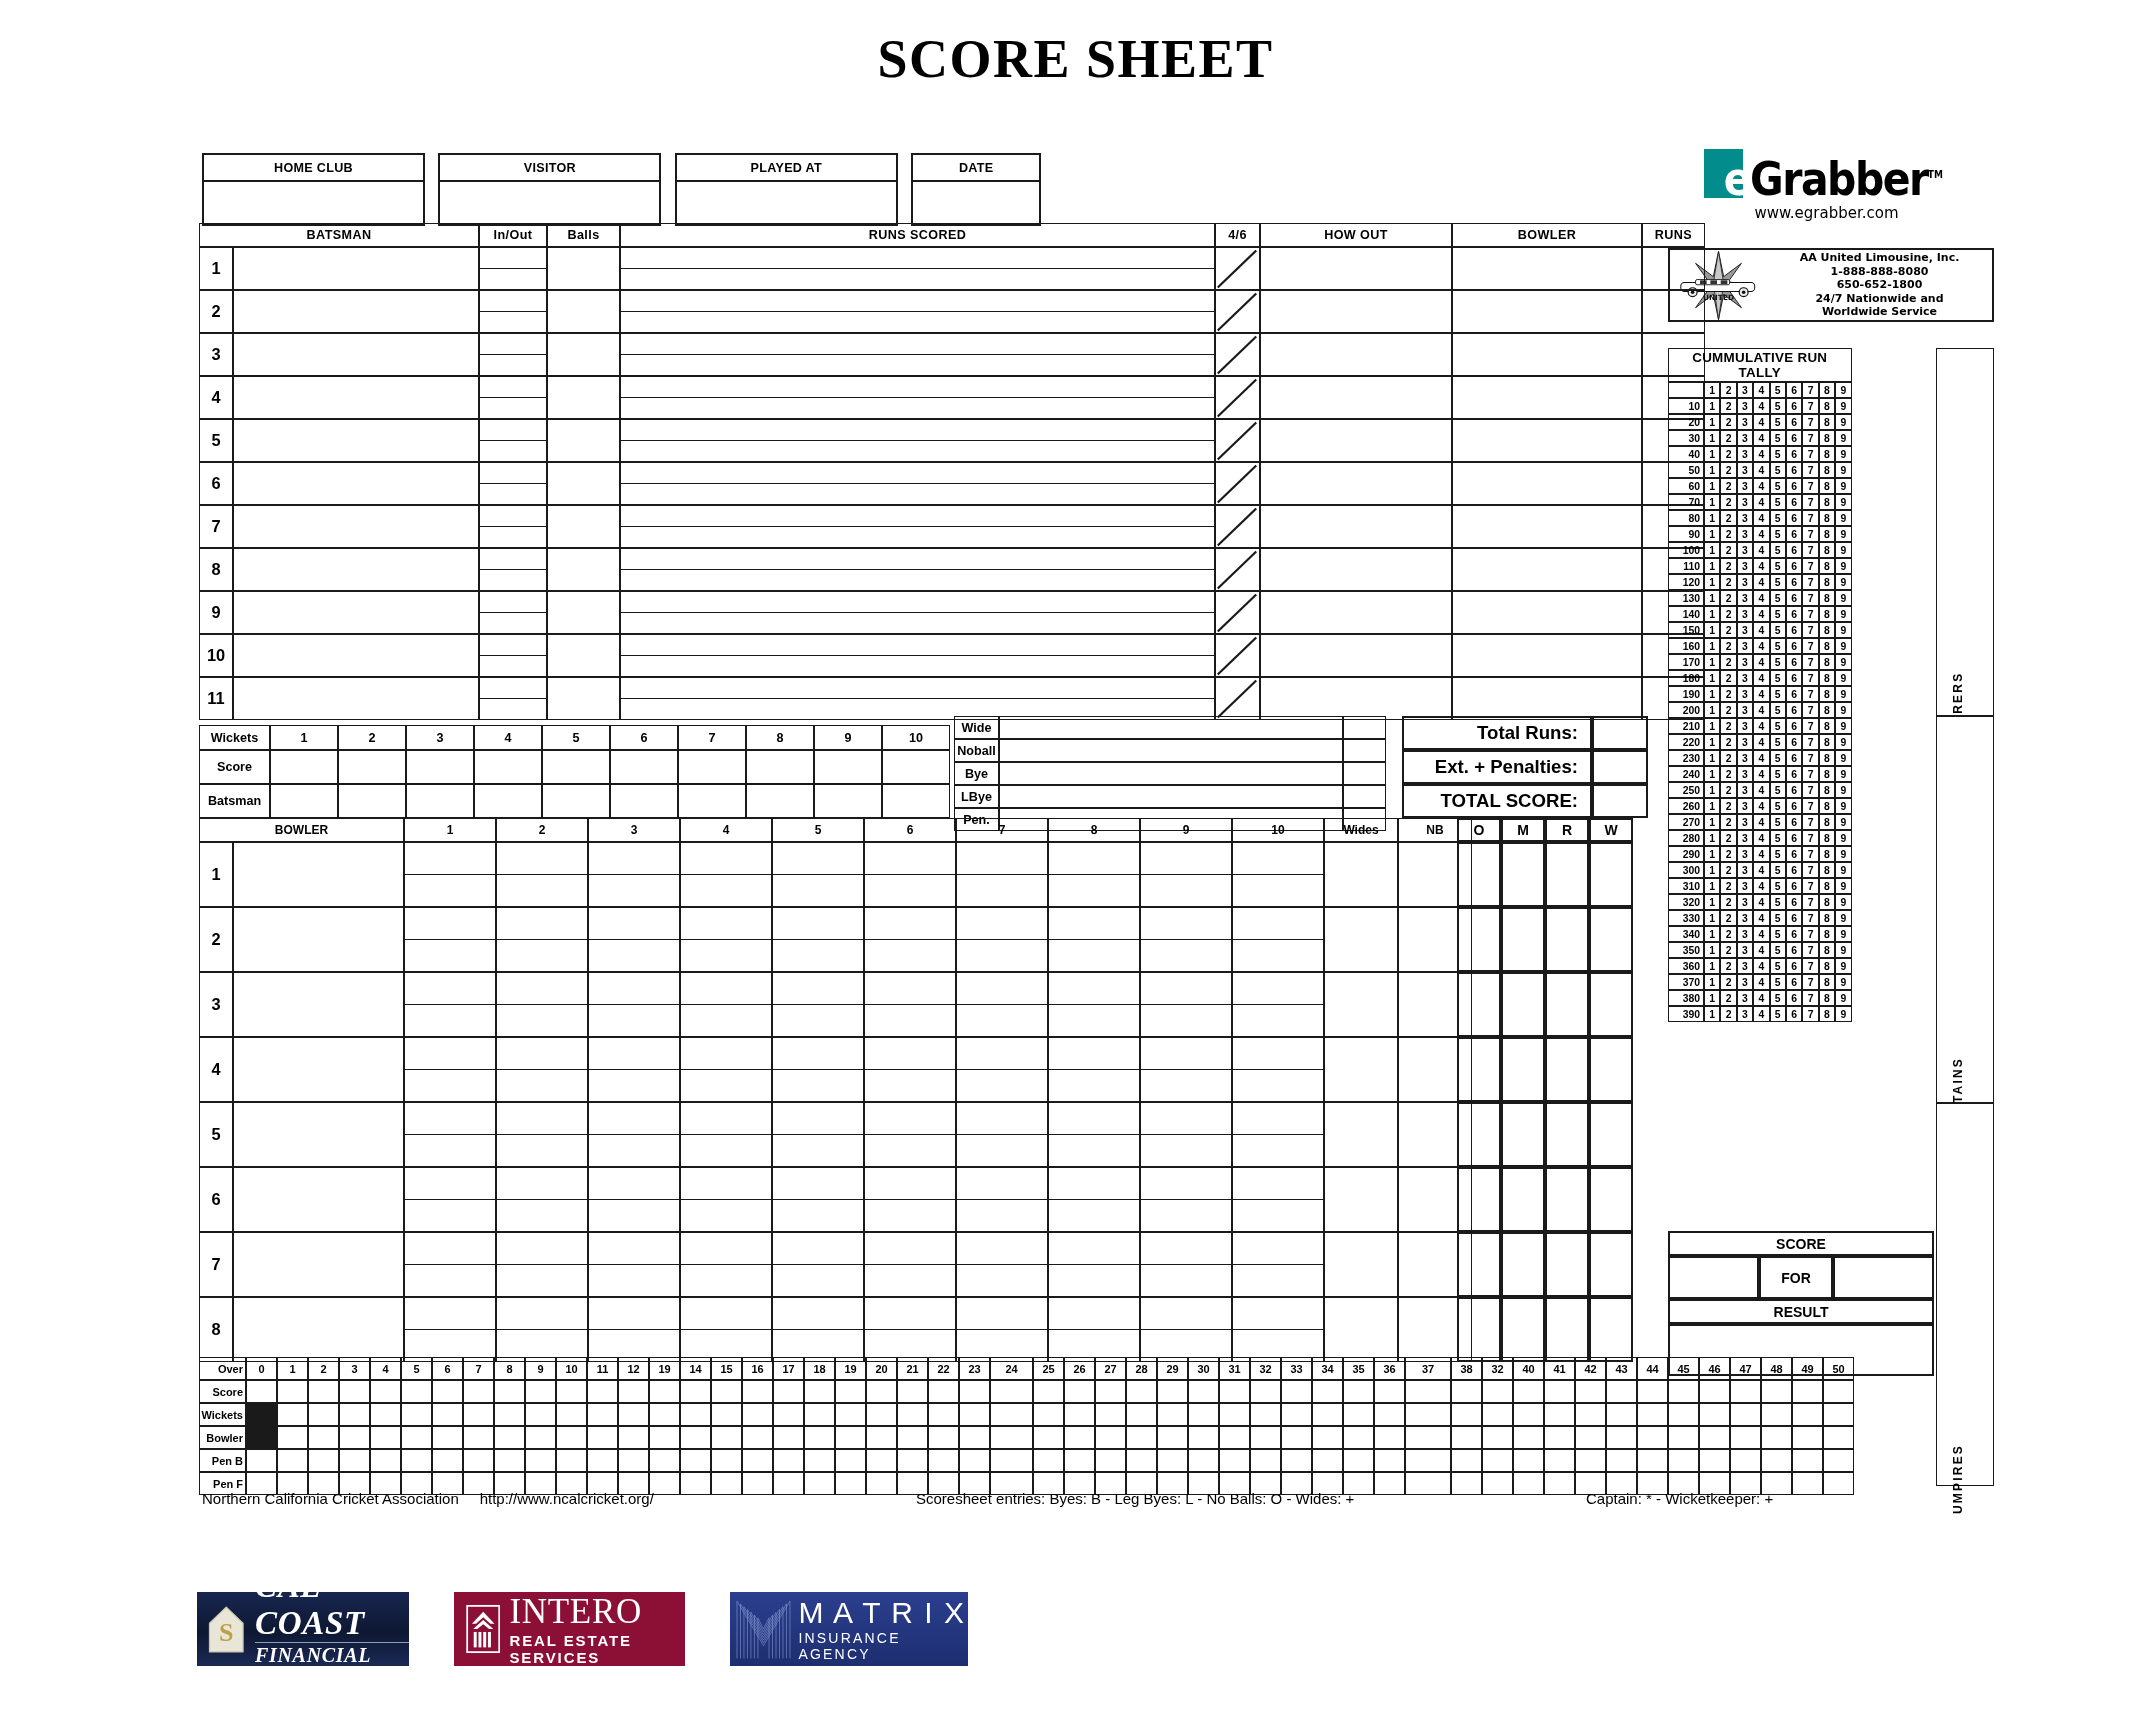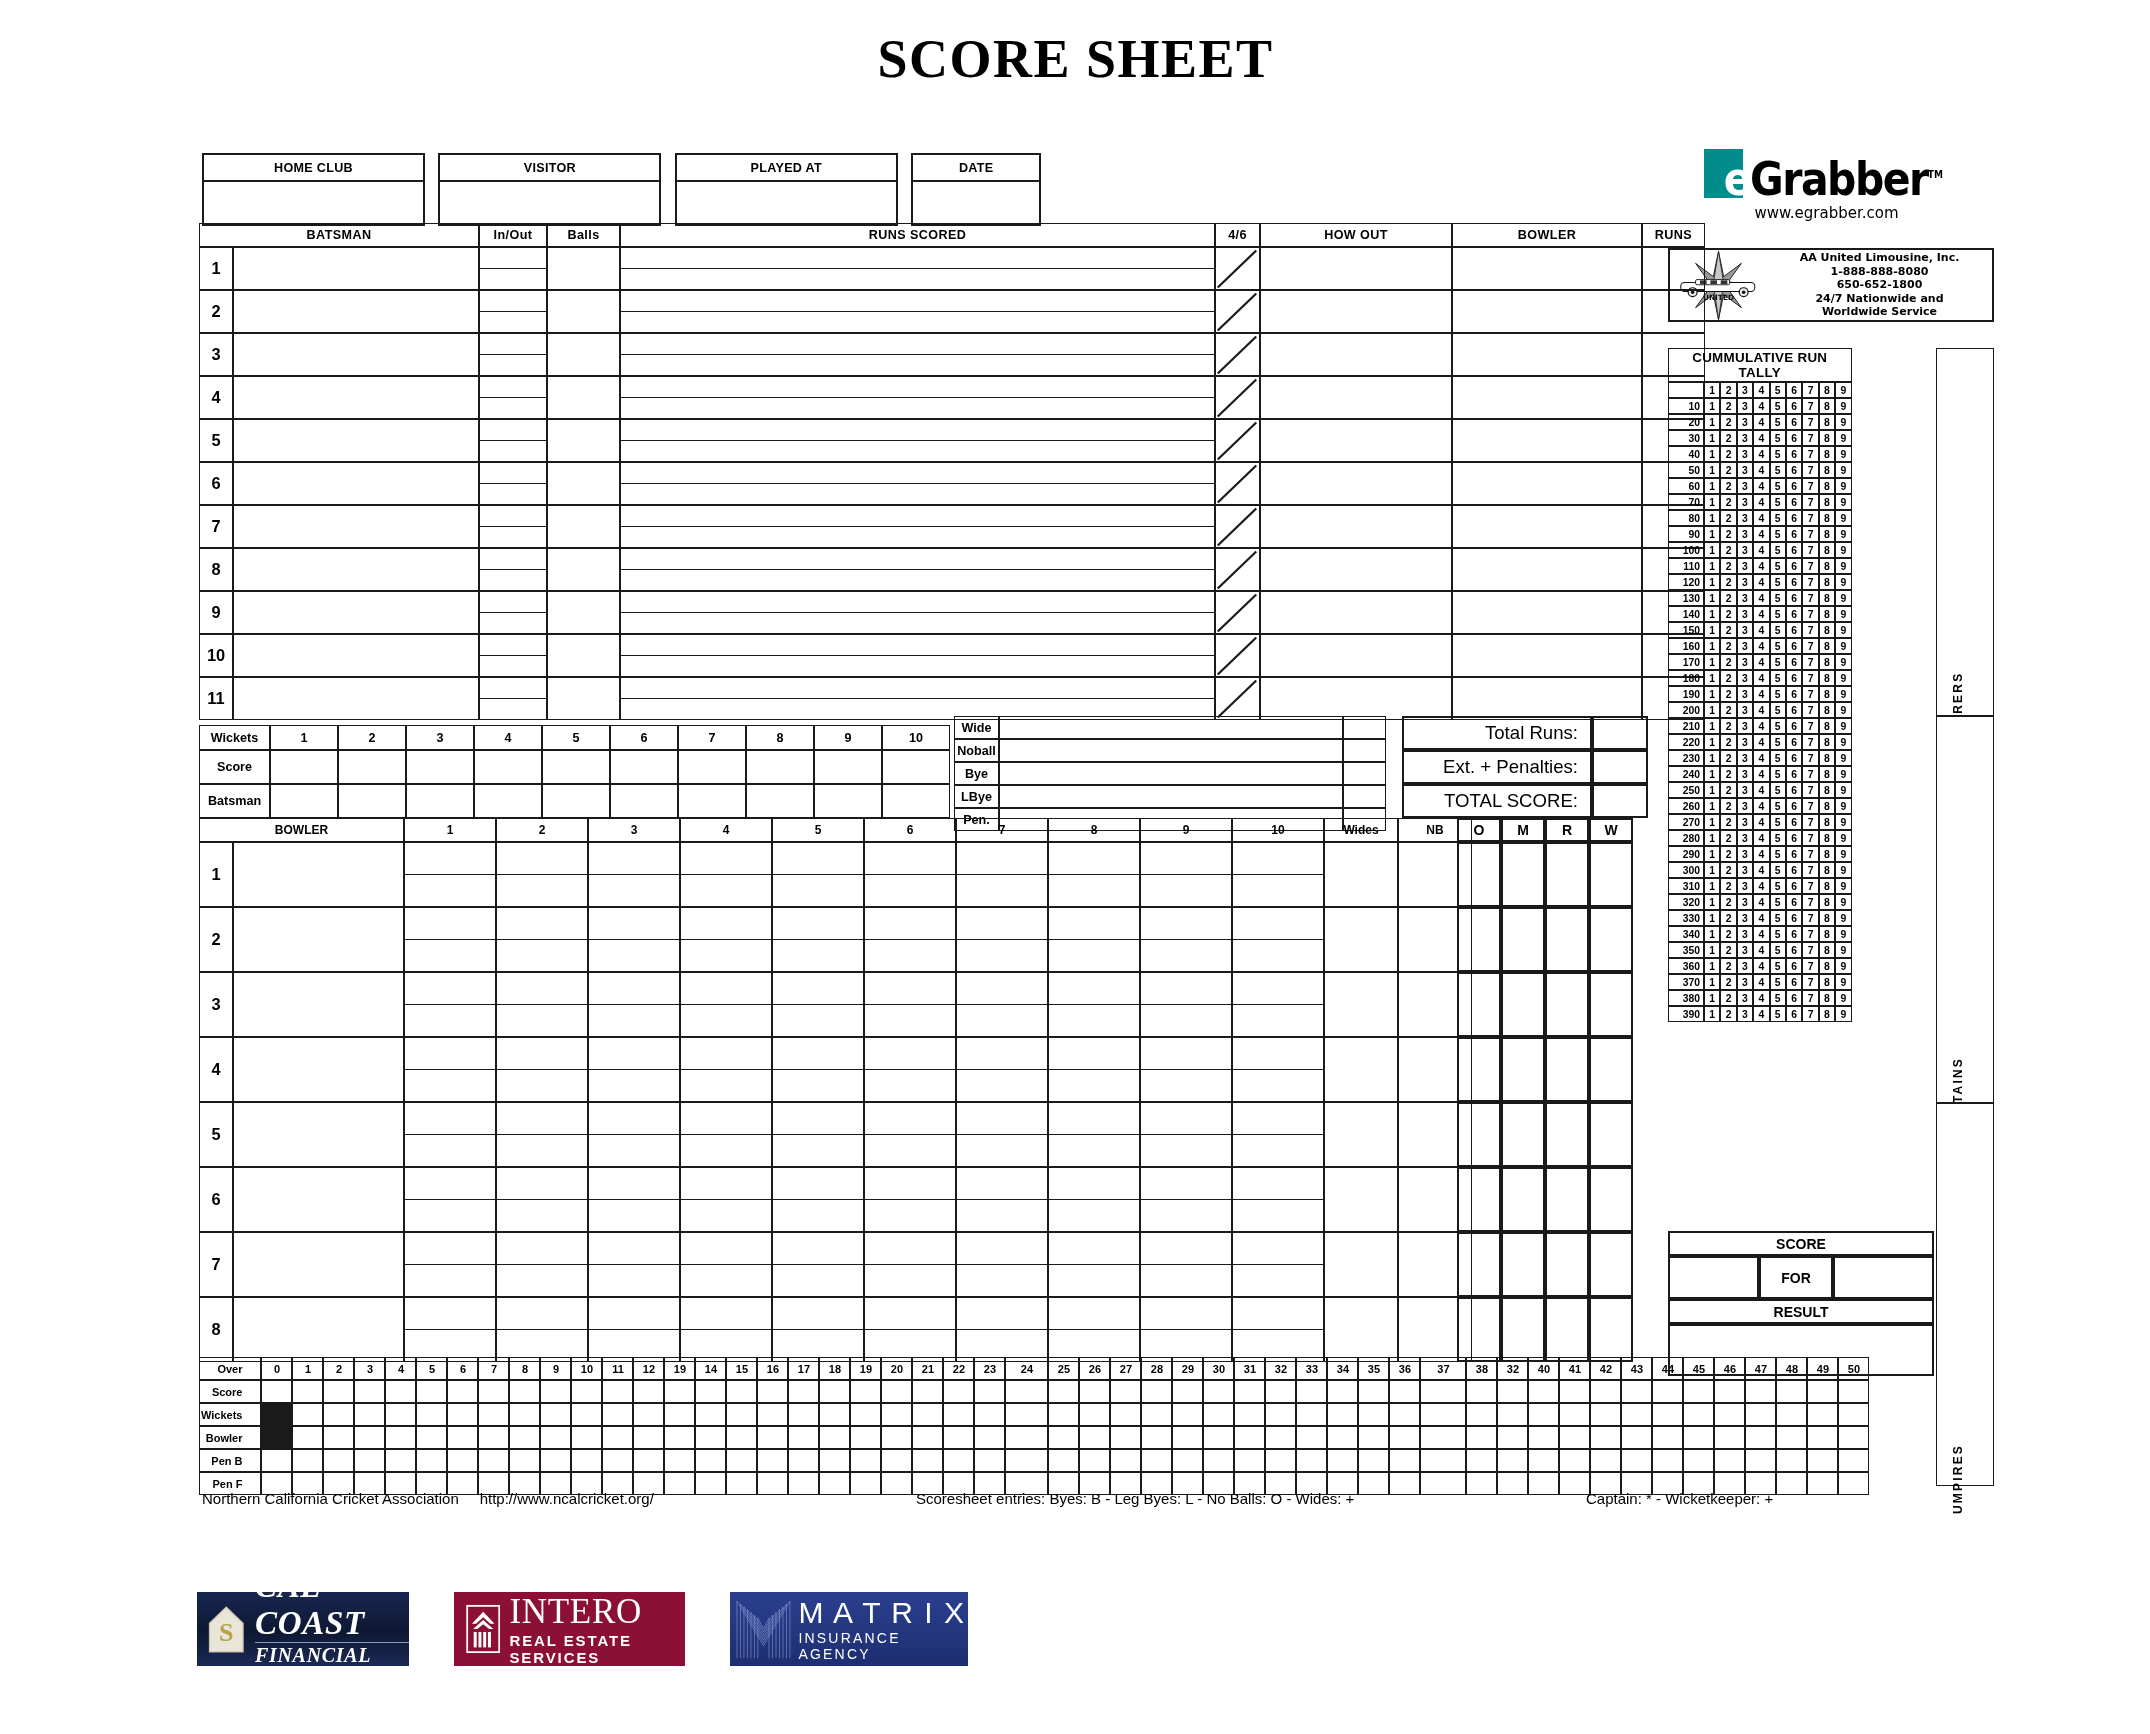--- a/index.html
+++ b/index.html
@@ -74,39 +74,39 @@
   #wickets td { border:1.5px solid #1a1a1a; text-align:center; font-size:12.6px; font-weight:700; }
 
   
   #extras { position:absolute; left:954px; top:716px; }
   #extras td { border:1.5px solid #1a1a1a; font-size:12.6px; font-weight:700; }
   #extras .lab { text-align:center; width:45px; height:23px; }
 
   
   #totals { position:absolute; left:1402px; top:716px; }
   #totals td { border:2.2px solid #1a1a1a; height:34px; }
-  #totals .lab { text-align:right; padding-right:12px; font-size:18.6px; font-weight:400; width:190px; }
+  #totals .lab { text-align:right; padding-right:12px; font-size:18.6px; font-weight:700; width:190px; }
   #totals .val { width:56px; }
 
   
   #bowler { position:absolute; left:199px; top:818px; }
   #bowler td { border:1.5px solid #1a1a1a; text-align:center; font-size:12px; font-weight:700; }
   #bowler .num { width:34px; font-size:16.4px; }
   .bw-split { position:relative; padding:0; }
   .bw-split .half { height:50%; border-bottom:1.5px solid #1a1a1a; }
   .bw-split .half:last-child { border-bottom:none; }
 
   
   #omrw { position:absolute; left:1457px; top:818px; }
   #omrw td { border:2.2px solid #1a1a1a; text-align:center; font-size:14px; font-weight:700; }
 
   
   #overgrid { position:absolute; left:199px; top:1357px; }
   #overgrid td { border:1.5px solid #1a1a1a; text-align:center; font-size:11px; font-weight:700; }
-  #overgrid .rowlab { width:47px; text-align:right; padding-right:18px;margin-top:43px; }
+  #overgrid .rowlab { width:47px; text-align:right; padding-right:2px;margin-top:43px; }
   #overgrid .blk { background:#1a1a1a; }
 
   
   #tally { position:absolute; left:1668px; top:348px; }
   #tally td { border:1.5px solid #1a1a1a; text-align:center; font-size:10.4px; font-weight:700; height:16px; }
   #tally .rowhd { width:36px; text-align:right; padding-right:3px; }
   #tally .digit { width:16.4px; }
   #tally .title { font-size:13.4px; letter-spacing:0.3px; height:19.3px; }
 
   

